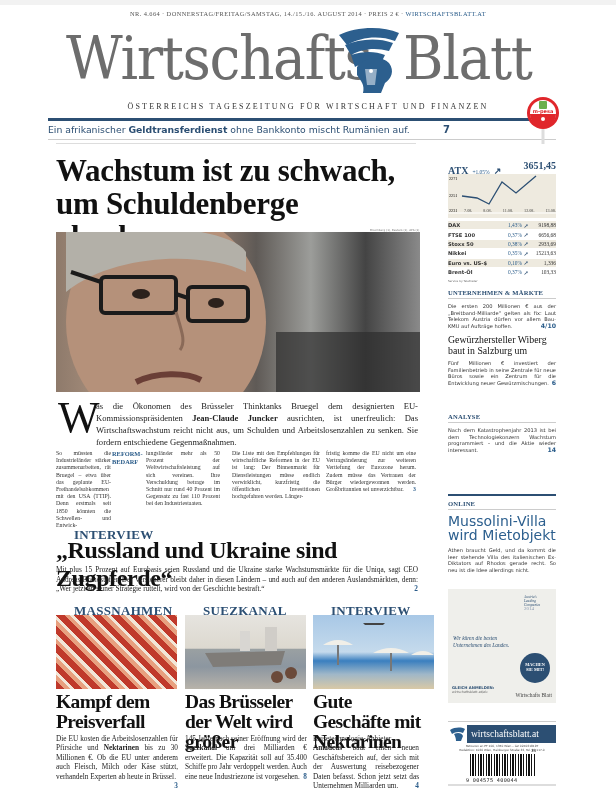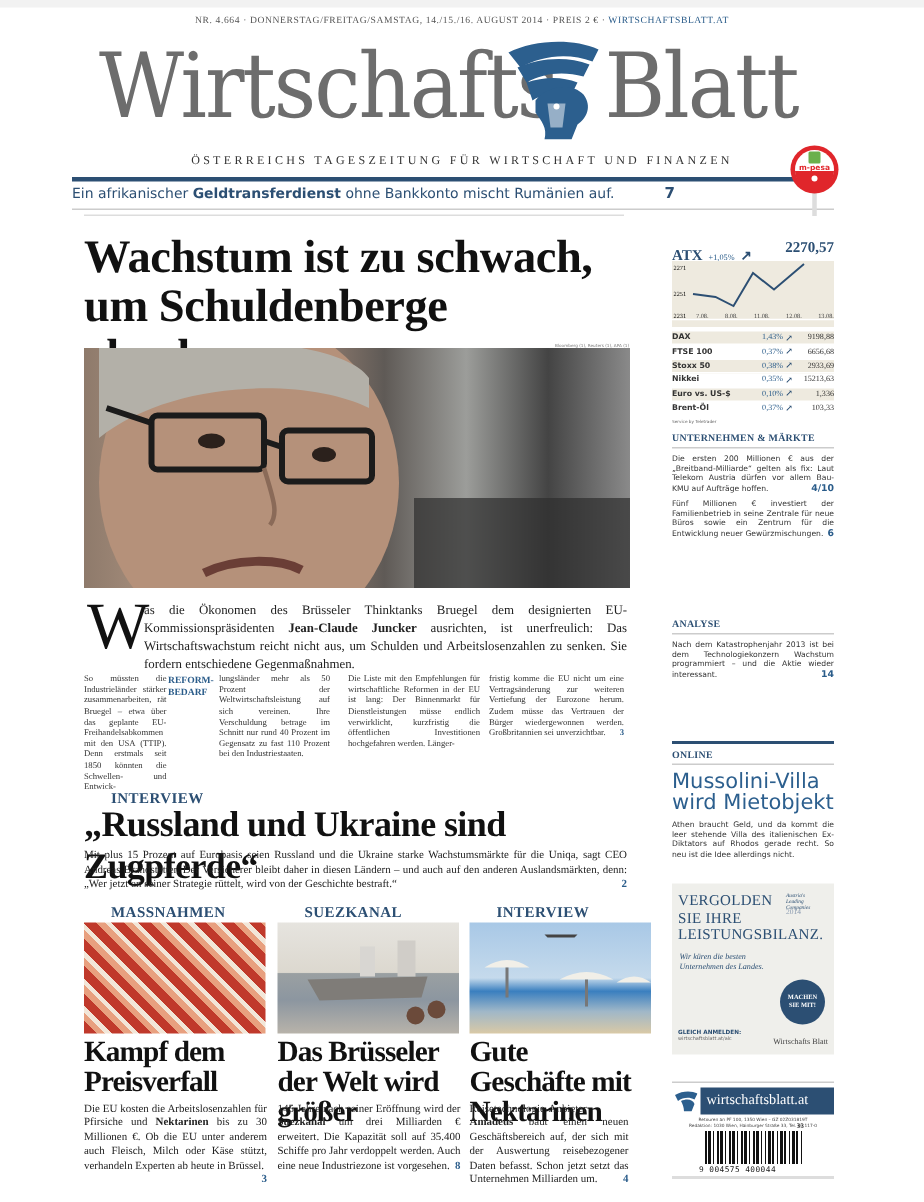--- a/index.html
+++ b/index.html
@@ -35,21 +35,21 @@
   .lede b { font-weight:bold; }
 
   .col { font-family:"Liberation Serif", serif; font-size: 5.8px; line-height: 7.2px; color:#333; text-align: justify; }
   .c1 { left: 56px; top: 450px; width: 56px; }
   .kicker-box { left: 112px; top: 450px; font-family:"Liberation Serif", serif; font-weight:bold; font-size: 6.4px; line-height: 8px; color:#2a5c8a; }
   .c2 { left: 146px; top: 450px; width: 74px; }
   .c3 { left: 232px; top: 450px; width: 88px; }
   .c4 { left: 326px; top: 450px; width: 90px; }
   .c4 .pg { float:right; color:#2a5c8a; font-weight:bold; }
 
-  .section-kicker { font-family:"Liberation Serif", serif; font-weight:bold; font-size: 10px; letter-spacing: 0.3px; color:#2c4f73;padding-left:18px; }
+  .section-kicker { font-family:"Liberation Serif", serif; font-weight:bold; font-size: 13px; letter-spacing: 0.3px; color:#2c4f73;padding-left:18px; }
   .interview-k { left: 56px; top: 527px; }
   .interview-h { left: 56px; top: 536px; width: 380px; font-family:"Liberation Serif", serif; font-size: 24px; line-height: 28px; color:#111; letter-spacing: -0.4px; }
   .interview-t { left: 56px; top: 565px; width: 362px; font-family:"Liberation Serif", serif; font-size: 7.3px; line-height: 9.6px; color:#222; text-align: justify; }
   .interview-t .pg { float:right; color:#2a5c8a; font-weight:bold; }
 
   .k-mass { left: 56px; top: 603px; }
   .k-suez { left: 185px; top: 603px; }
   .k-tour { left: 313px; top: 603px; }
   .img { height: 74px; top: 615px; width: 121px; }
   .img1 { left: 56px; background: repeating-linear-gradient(45deg, #c0392b 0 6px, #e8a07f 6px 10px, #f2e6d8 10px 13px); }
@@ -229,21 +229,21 @@
 </div>
 <div class="abs sub-t t-tour">
   <span>Reisetechnologie-Anbieter </span><b>Amadeus</b><span> baut einen neuen Geschäftsbereich auf, der sich mit der Auswertung reisebezogener Daten befasst. Schon jetzt setzt das Unternehmen Milliarden um.</span>
   <span class="pg">4</span>
 </div>
 
 <div class="abs atx-head">
   <span class="atx-name">ATX</span>
   <span class="atx-chg">+1,05%</span>
   <span class="atx-arrow">↗</span>
-  <span class="atx-val">2270,57</span>
+  <span class="atx-val">3651,45</span>
 </div>
 <div class="abs chart-box">
   <svg width="108" height="44" viewBox="0 0 108 44">
     <text class="tick" x="1" y="6">2271</text>
     <text class="tick" x="1" y="23">2251</text>
     <text class="tick" x="1" y="38">2231</text>
     <line x1="0" y1="39" x2="108" y2="39" stroke="#fff" stroke-width="1"></line>
     <polyline points="14,22 29,24 41,30 54,8 68,19 88,2" fill="none" stroke="#2c4f73" stroke-width="1.3"></polyline>
   </svg>
   <div style="position:absolute; left:16px; top:34px; width:92px; display:flex; justify-content:space-between;">
@@ -291,41 +291,37 @@
       <span class="p">0,37%</span>
       <span class="a">↗</span>
       <span class="v">103,33</span>
     </div>
 </div>
 <div class="abs src">Service by Teletrader</div>
 
 <div class="abs" style="left:448px; top:289px;">
   <div class="side-k">UNTERNEHMEN &amp; MÄRKTE</div>
   <div class="side-t" style="margin-top:4px;"><span>Die ersten 200 Millionen € aus der „Breitband-Milliarde“ gelten als fix: Laut Telekom Austria dürfen vor allem Bau-KMU auf Aufträge hoffen.</span> <span class="pg">4/10</span></div>
+  <div class="side-h" style="margin-top:6px;">Gewürzhersteller Wiberg baut in Salzburg um</div>
   <div class="side-t" style="margin-top:4px;"><span>Fünf Millionen € investiert der Familienbetrieb in seine Zentrale für neue Büros sowie ein Zentrum für die Entwicklung neuer Gewürzmischungen.</span> <span class="pg">6</span></div>
 </div>
 
 <div class="abs" style="left:448px; top:413px;">
   <div class="side-k">ANALYSE</div>
   <div class="side-t" style="margin-top:4px;"><span>Nach dem Katastrophenjahr 2013 ist bei dem Technologiekonzern Wachstum programmiert – und die Aktie wieder interessant.</span> <span class="pg">14</span></div>
 </div>
 
 <div class="abs online-rule"></div>
 <div class="abs" style="left:448px; top:500px;">
   <div class="side-k">ONLINE</div>
 </div>
 <div class="abs online-h">Mussolini-Villa wird Mietobjekt</div>
 <div class="abs side-t" style="left:448px; top:547px;">Athen braucht Geld, und da kommt die leer stehende Villa des italienischen Ex-Diktators auf Rhodos gerade recht. So neu ist die Idee allerdings nicht.</div>
 
 <div class="abs ad">
-  <div class="ad-h">
-    <div>VERGOLDEN</div>
-    <div>SIE IHRE</div>
-    <div>LEISTUNGSBILANZ.</div>
-  </div>
   <div class="ad-badge">
     <div>Austria's</div>
     <div>Leading</div>
     <div>Companies</div>
     <div style="font-size:5px; font-style:normal; color:#8a9ab0;">2014</div>
   </div>
   <div class="ad-sub">
     <div>Wir küren die besten</div>
     <div>Unternehmen des Landes.</div>
   </div>

